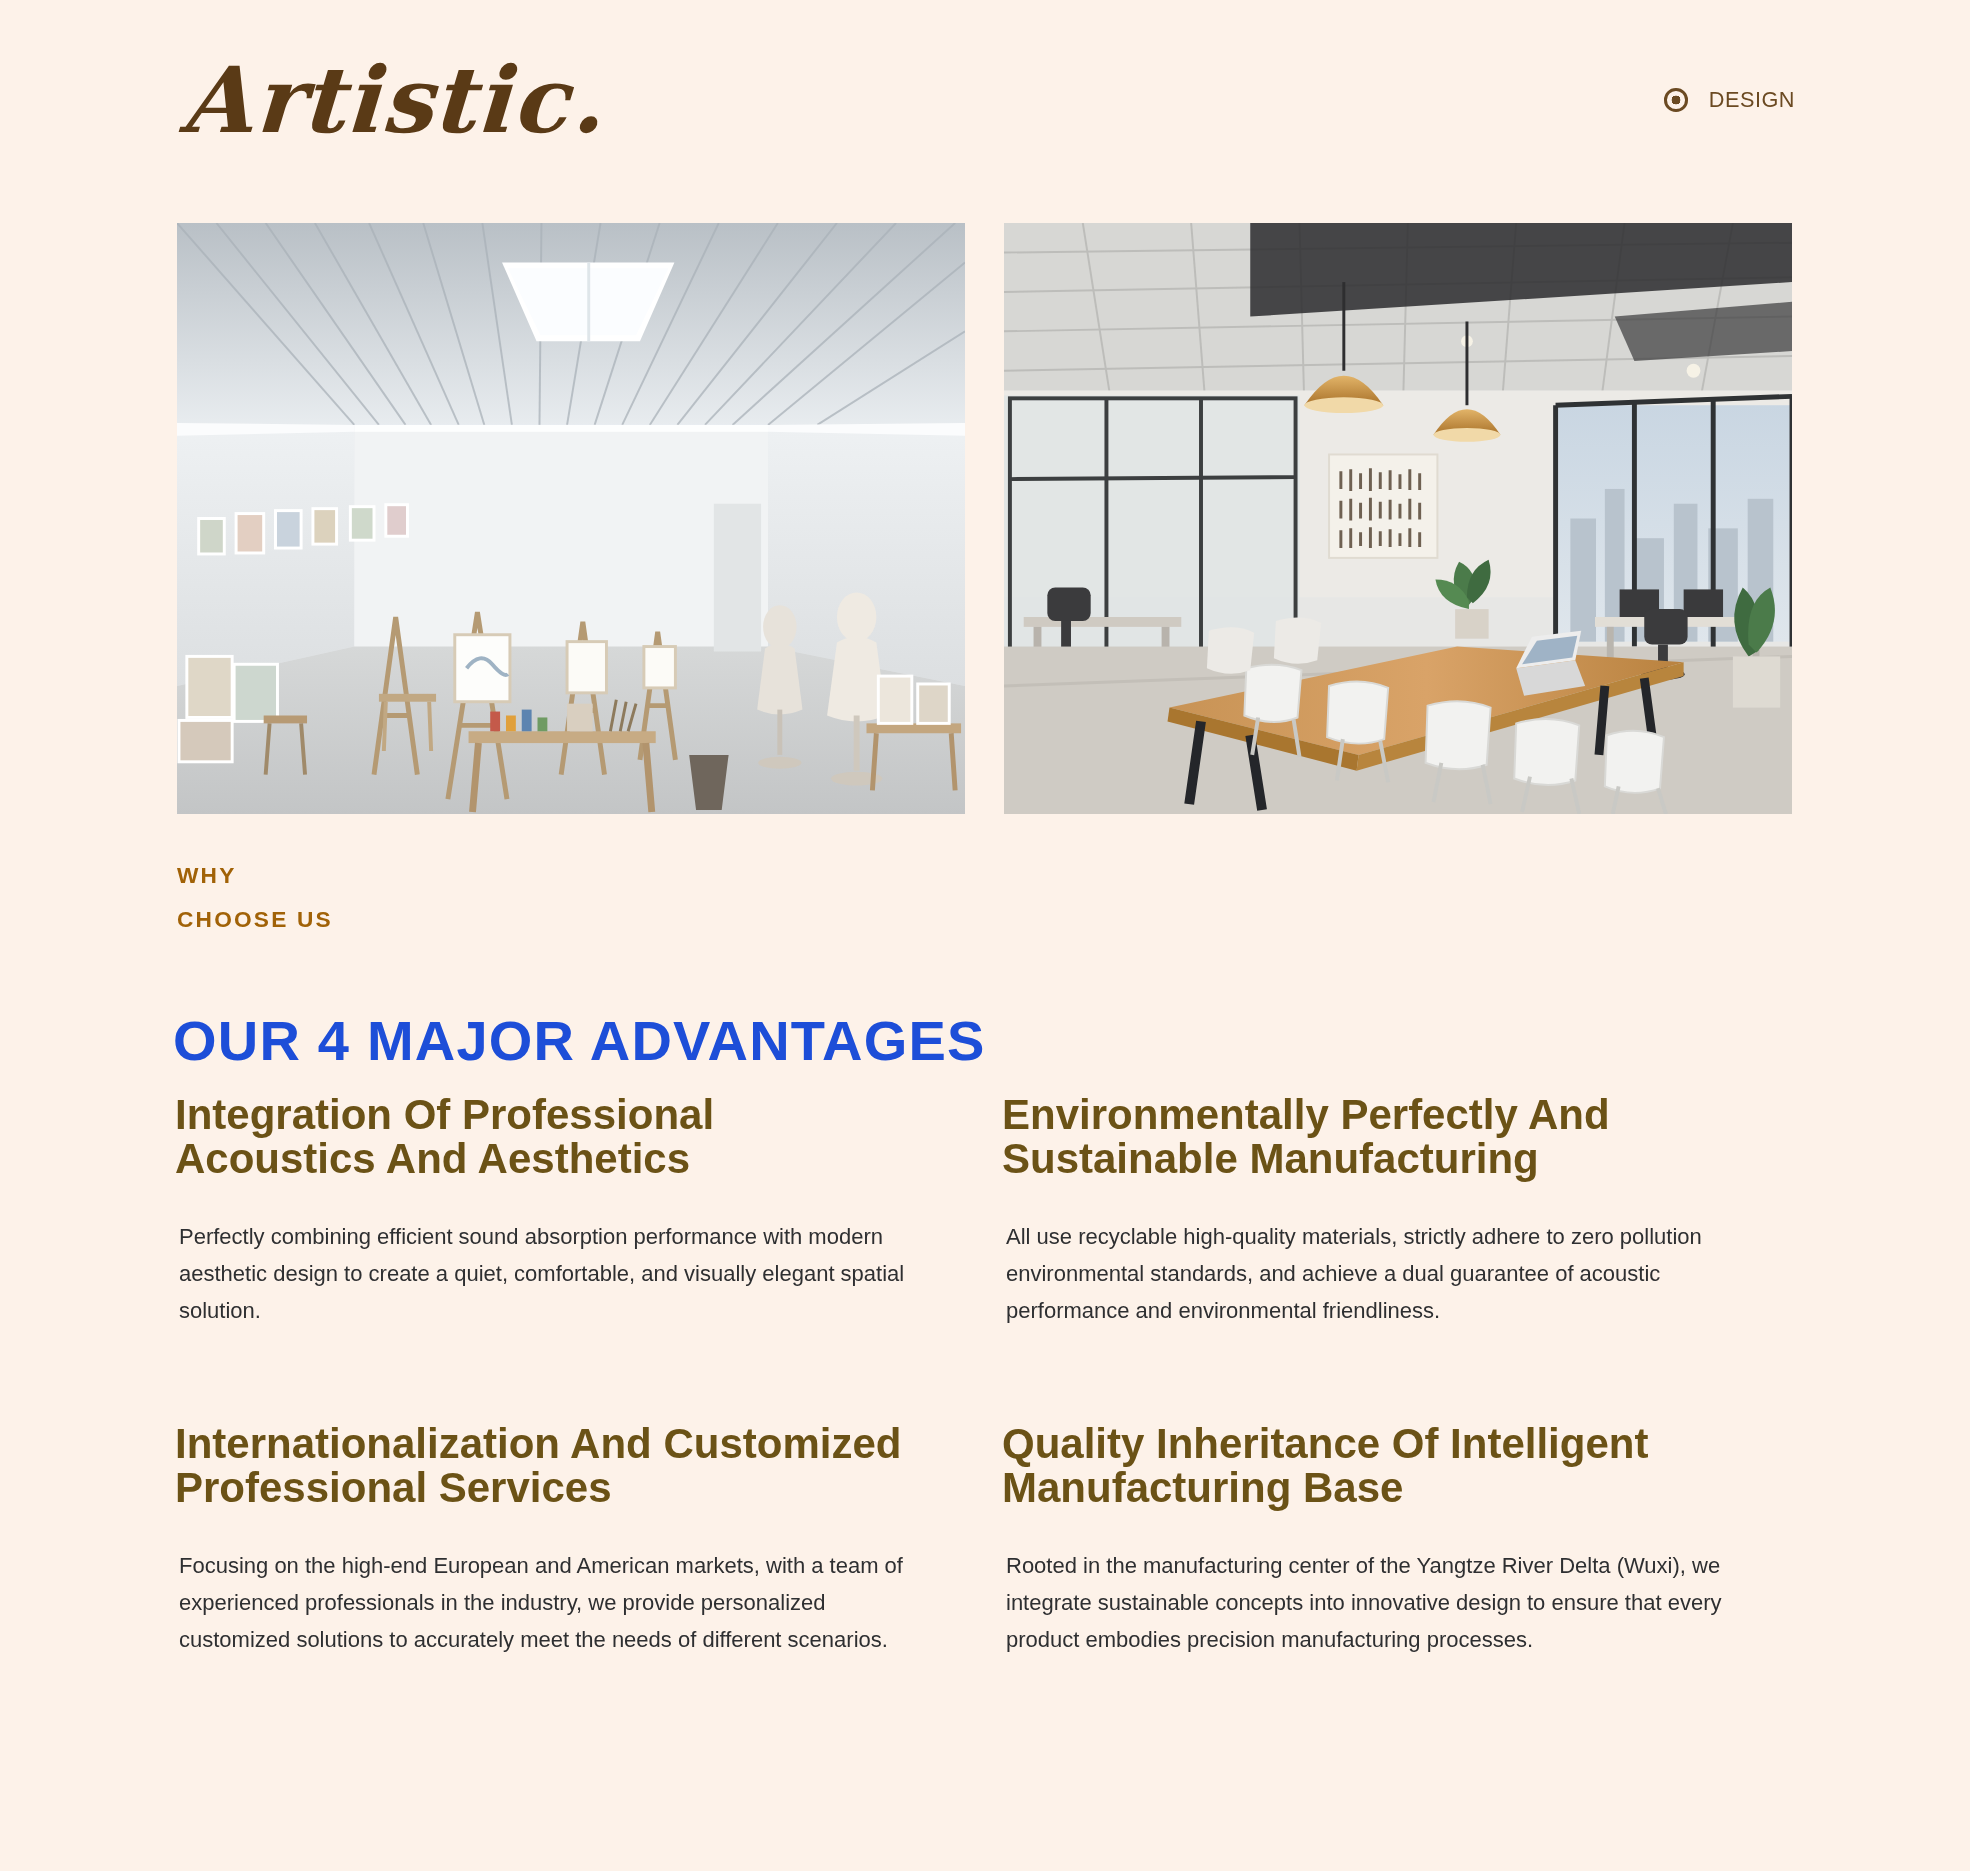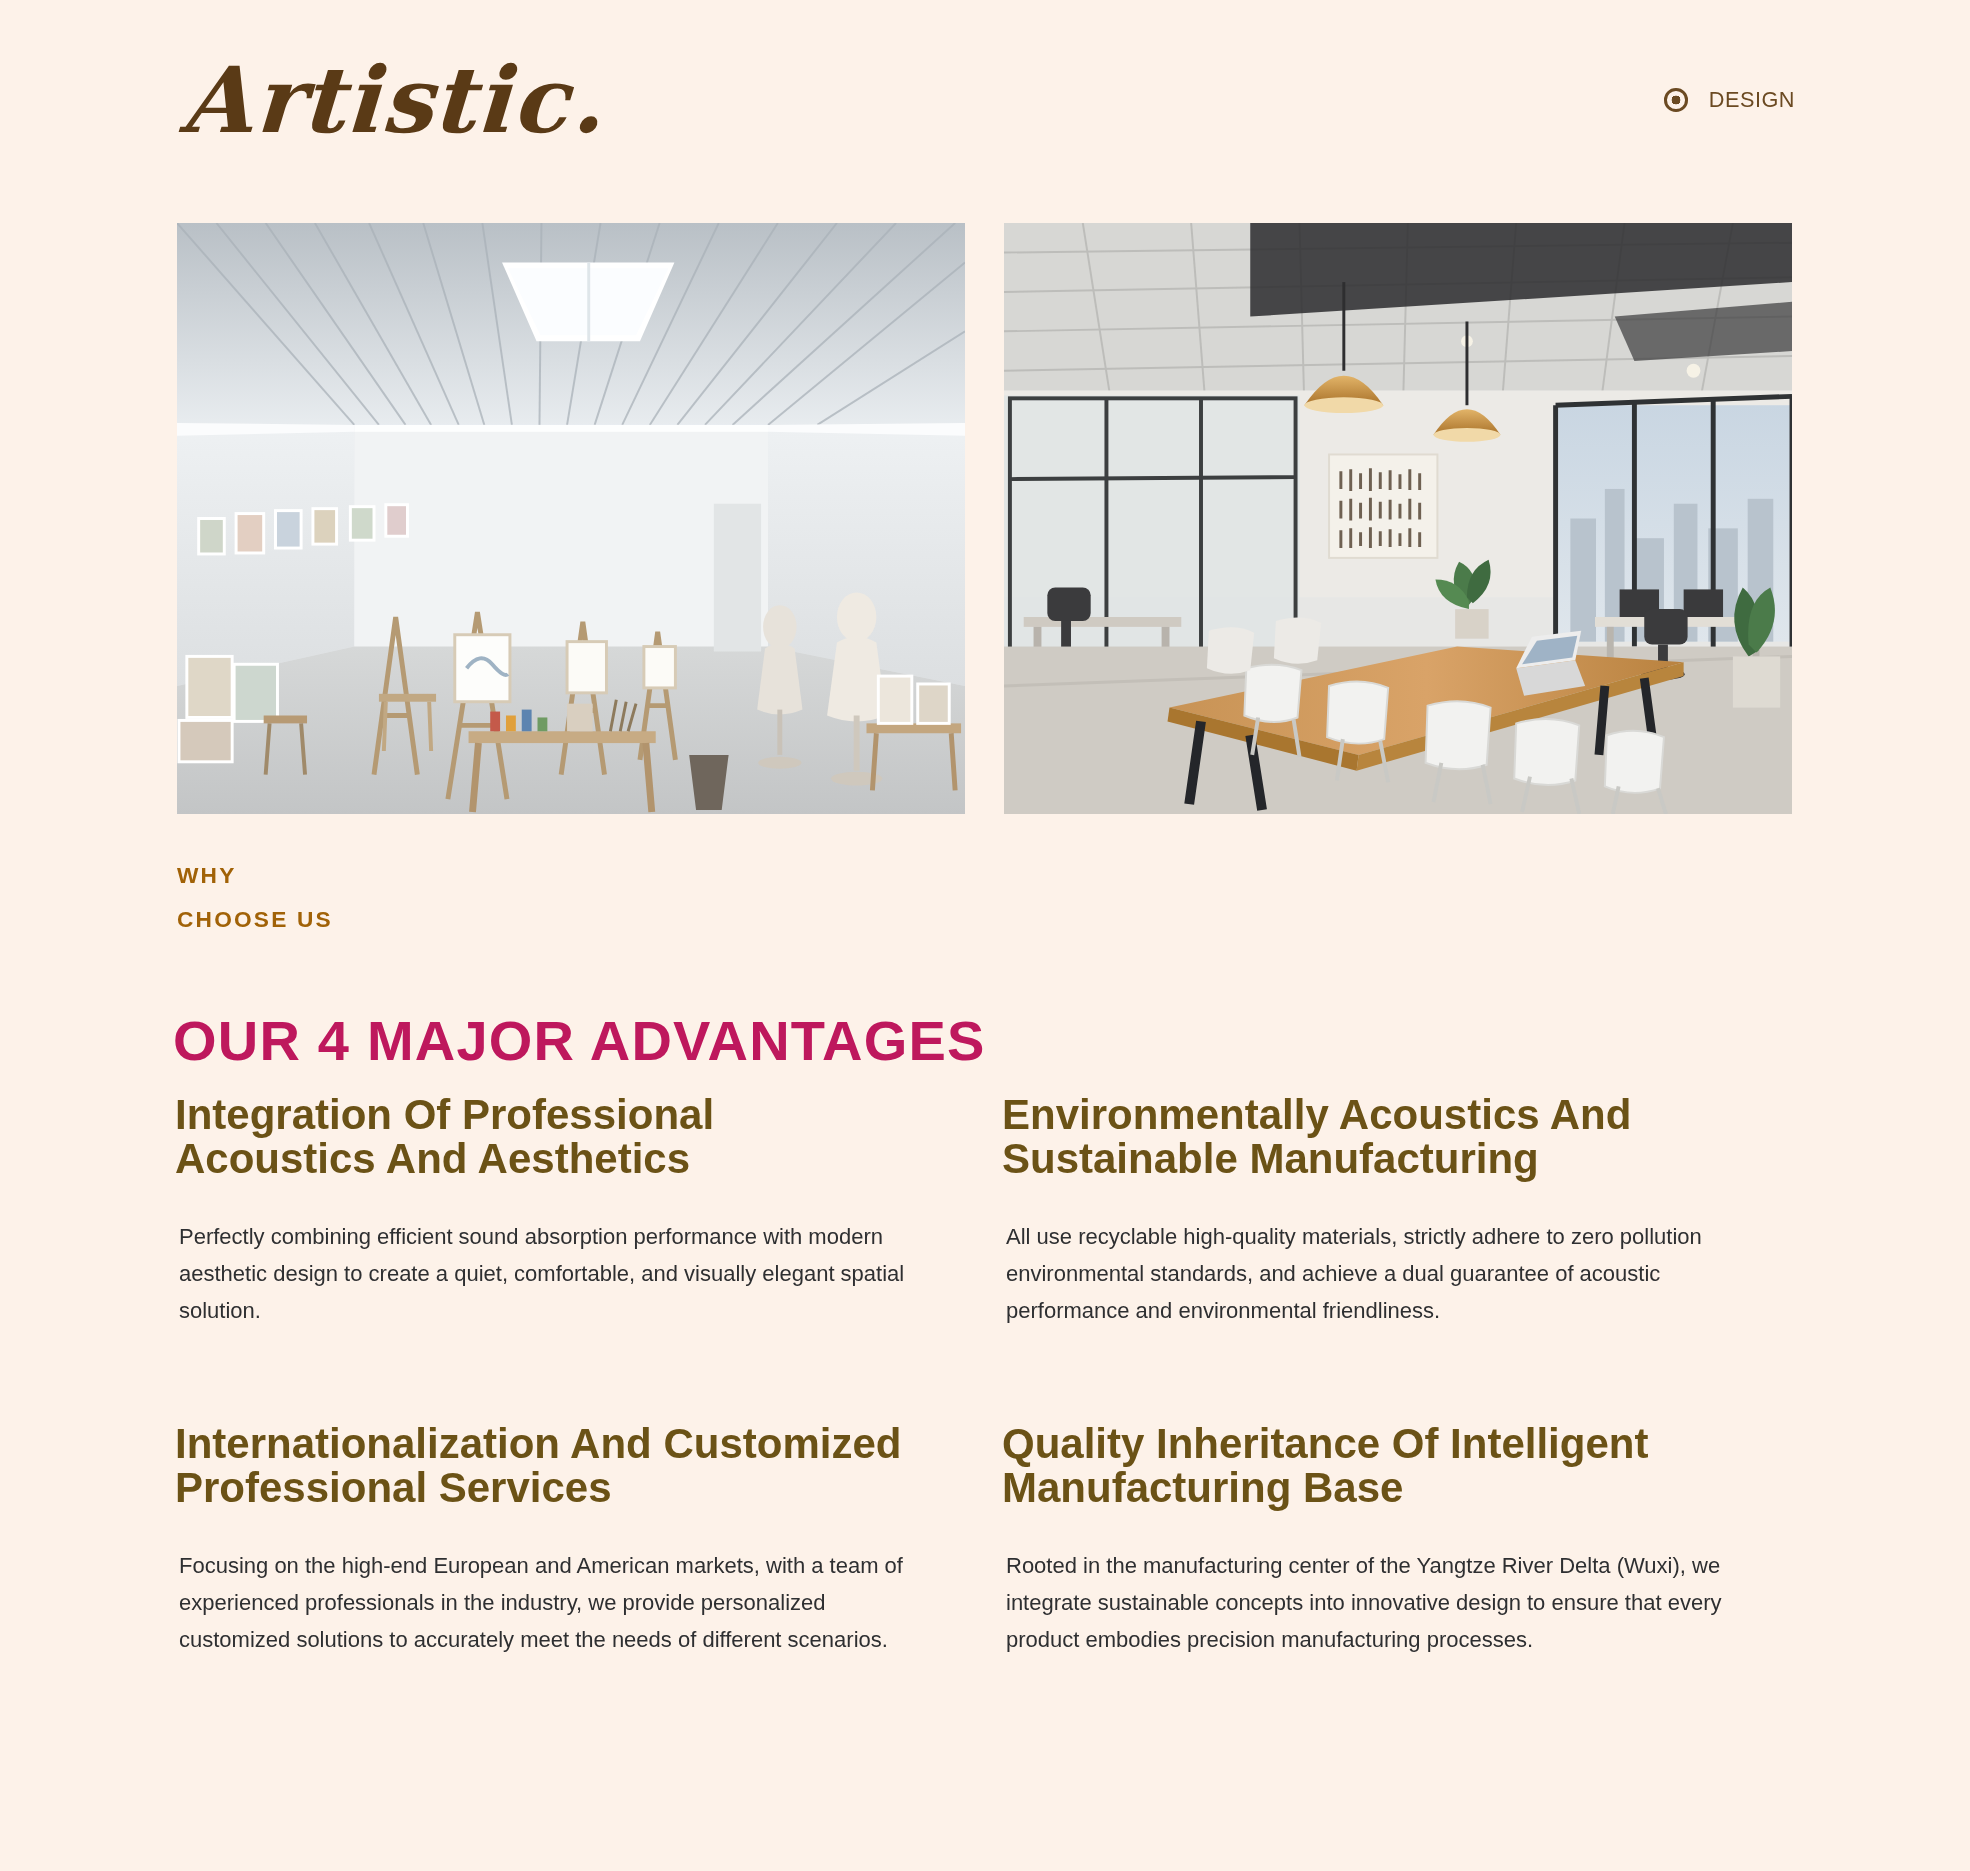--- a/index.html
+++ b/index.html
@@ -84,21 +84,21 @@
     color: #a16207;
     font-weight: 700;
     font-family: "Liberation Sans", sans-serif;
   }
   .headline {
     position: absolute;
     left: 173px;
     top: 970px;
     font-size: 56px;
     letter-spacing: 1.2px;
-    color: #be185d;
+    color: #1d4ed8;
     font-weight: 700;
     font-family: "Liberation Sans", sans-serif;
   }
 
   
   .grid {
     position: absolute;
     left: 175px;
     top: 1093px;
     width: 1635px;
@@ -427,21 +427,21 @@
   <h1 class="headline">OUR 4 MAJOR ADVANTAGES</h1>
 
   <div class="grid">
 
     <div class="card">
       <h2 class="card-title">Integration Of Professional Acoustics And Aesthetics</h2>
       <p class="card-body">Perfectly combining efficient sound absorption performance with modern aesthetic design to create a quiet, comfortable, and visually elegant spatial solution.</p>
     </div>
 
     <div class="card">
-      <h2 class="card-title">Environmentally Acoustics And Sustainable Manufacturing</h2>
+      <h2 class="card-title">Environmentally Perfectly And Sustainable Manufacturing</h2>
       <p class="card-body">All use recyclable high-quality materials, strictly adhere to zero pollution environmental standards, and achieve a dual guarantee of acoustic performance and environmental friendliness.</p>
     </div>
 
     <div class="card">
       <h2 class="card-title">Internationalization And Customized Professional Services</h2>
       <p class="card-body">Focusing on the high-end European and American markets, with a team of experienced professionals in the industry, we provide personalized customized solutions to accurately meet the needs of different scenarios.</p>
     </div>
 
     <div class="card">
       <h2 class="card-title">Quality Inheritance Of Intelligent Manufacturing Base</h2>

